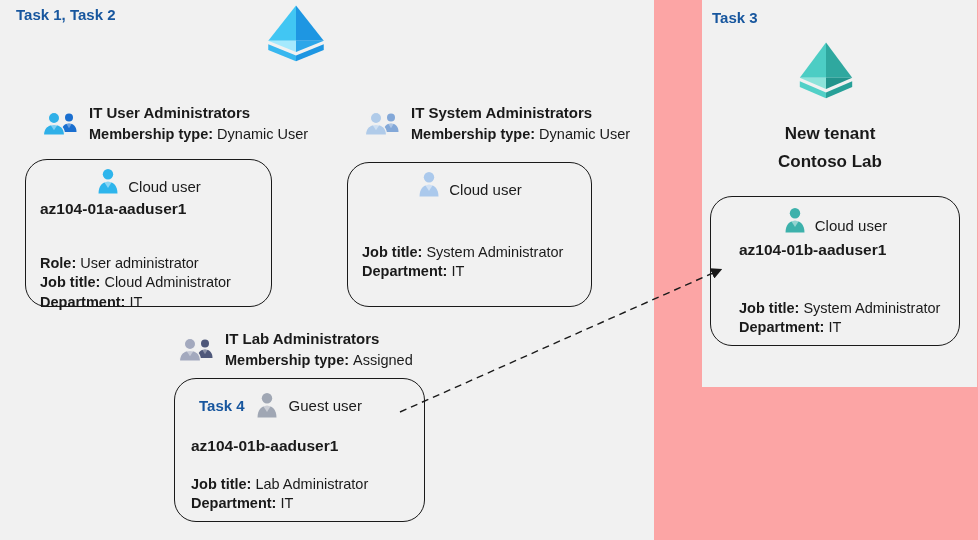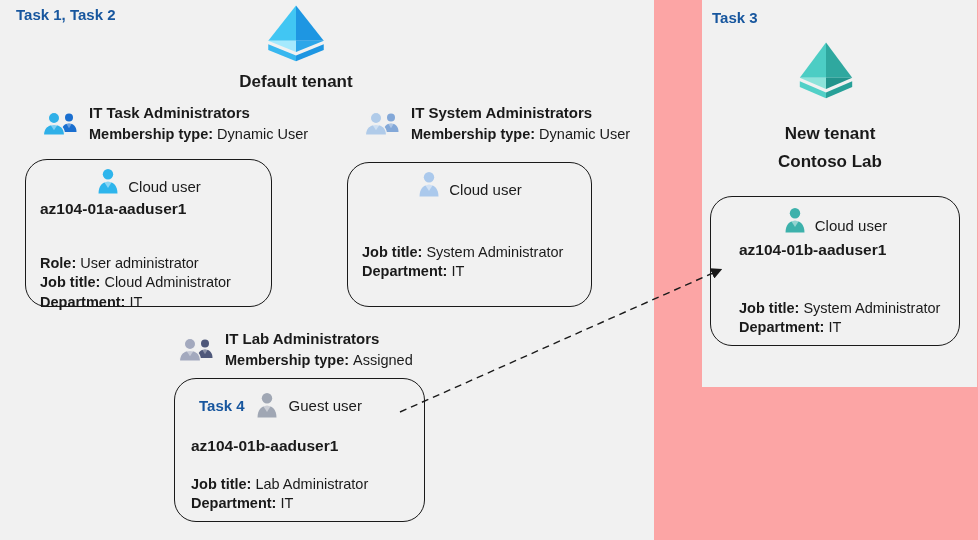--- a/index.html
+++ b/index.html
@@ -36,33 +36,32 @@
   <div class="task-label" style="left:16px;top:6px">Task 1, Task 2</div>
 
   <svg class="abs" style="left:260px;top:4px" width="72" height="60" viewBox="0 0 96 85" preserveAspectRatio="none">
     <polygon points="48,2 11,52 48,52" fill="var(--aad-blue-upper-left)"></polygon>
     <polygon points="48,2 85,52 48,52" fill="var(--aad-blue-upper-right)"></polygon>
     <polygon points="11,52 48,68 48,52" fill="var(--aad-blue-lower-left)"></polygon>
     <polygon points="85,52 48,68 48,52" fill="var(--aad-blue-lower-right)"></polygon>
     <polygon points="11,57 48,73 48,81 11,65" fill="var(--aad-blue-chevron-left)"></polygon>
     <polygon points="85,57 48,73 48,81 85,65" fill="var(--aad-blue-chevron-right)"></polygon>
   </svg>
-  <div class="tenant-title" style="left:196px;top:72px;width:200px">Default tenant</div>
 
   <div class="group" style="left:40px;top:101px">
     <svg class="group-icon" width="40" height="28" viewBox="0 0 40 28">
       <circle cx="29" cy="8.5" r="4" fill="var(--group1-back)"></circle>
       <path d="M21.5,23 C21.5,17.5 24.5,14.5 29,14.5 C33.5,14.5 36.5,17.5 36.5,23 Z" fill="var(--group1-back)"></path>
       <path d="M26.3,14.8 L31.7,14.8 L29,19.2 Z" fill="rgba(255,255,255,0.35)"></path>
       <circle cx="14" cy="9" r="5.6" fill="var(--group1-front)" stroke="var(--panel-bg)" stroke-width="1.2"></circle>
       <path d="M3.5,26 C3.5,18.8 7.5,15.5 14,15.5 C20.5,15.5 24.5,18.8 24.5,26 Z" fill="var(--group1-front)" stroke="var(--panel-bg)" stroke-width="1.2"></path>
       <path d="M10.6,16 L17.4,16 L14,21.3 Z" fill="rgba(255,255,255,0.4)"></path>
     </svg>
     <div class="group-text">
-      <div class="group-name">IT Task Administrators</div>
+      <div class="group-name">IT User Administrators</div>
       <div class="group-membership"><span class="b">Membership type:</span><span>Dynamic User</span></div>
     </div>
   </div>
 
   <div class="group" style="left:362px;top:101px">
     <svg class="group-icon" width="40" height="28" viewBox="0 0 40 28">
       <circle cx="29" cy="8.5" r="4" fill="var(--group2-back)"></circle>
       <path d="M21.5,23 C21.5,17.5 24.5,14.5 29,14.5 C33.5,14.5 36.5,17.5 36.5,23 Z" fill="var(--group2-back)"></path>
       <path d="M26.3,14.8 L31.7,14.8 L29,19.2 Z" fill="rgba(255,255,255,0.35)"></path>
       <circle cx="14" cy="9" r="5.6" fill="var(--group2-front)" stroke="var(--panel-bg)" stroke-width="1.2"></circle>

